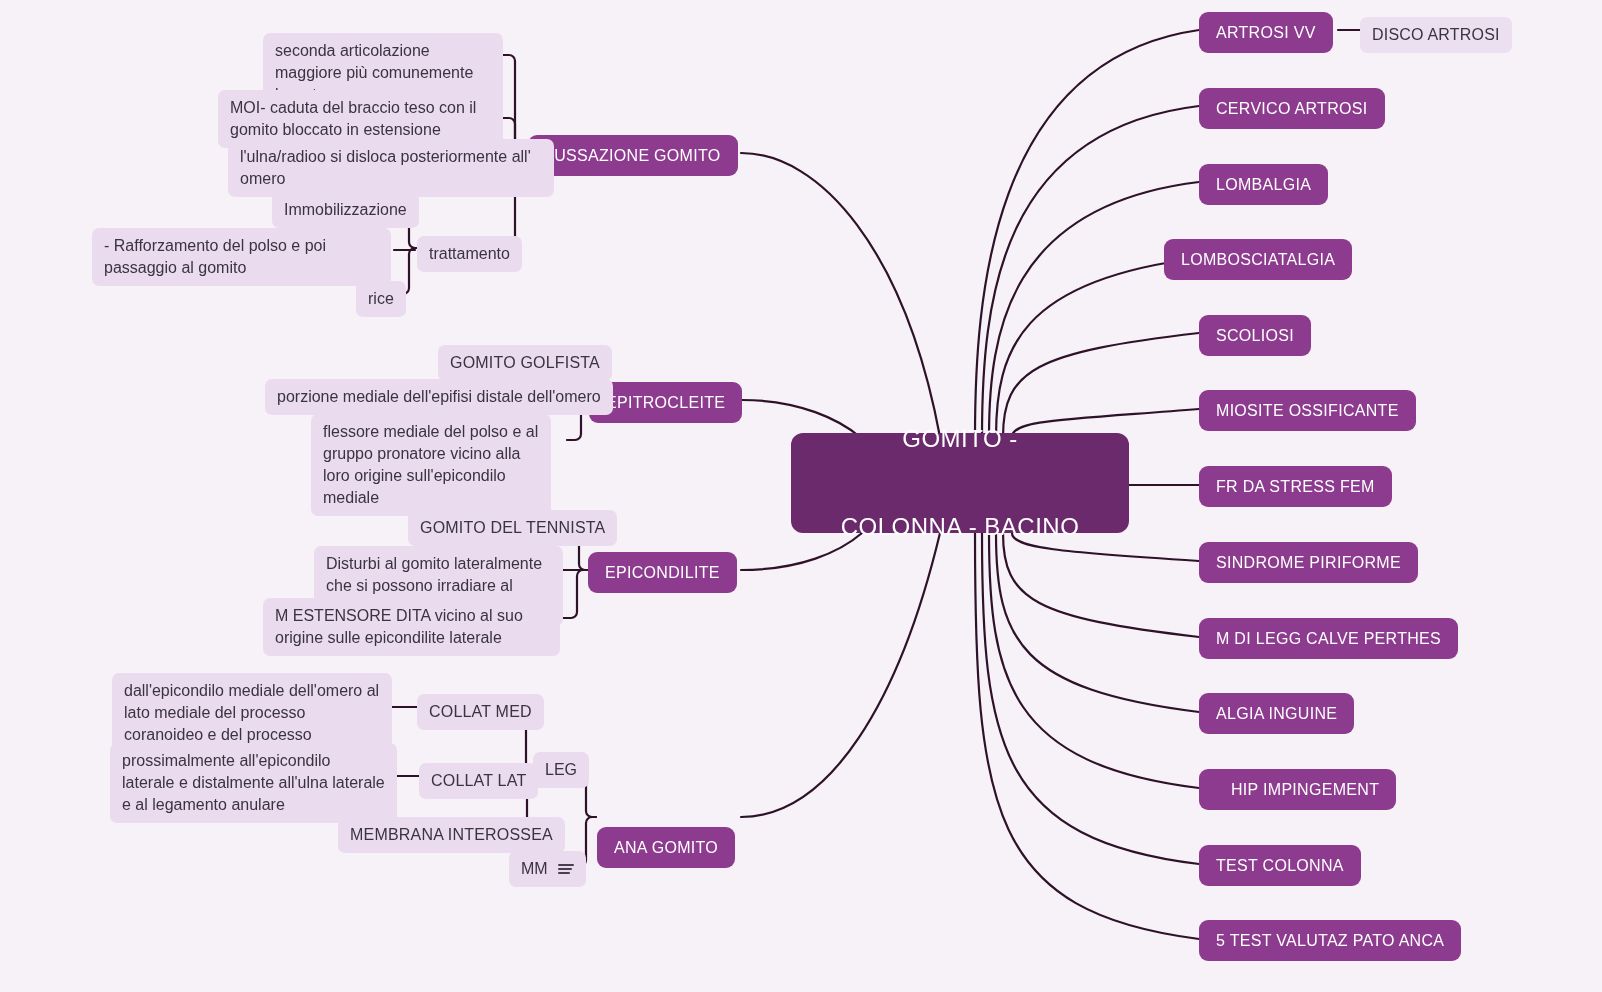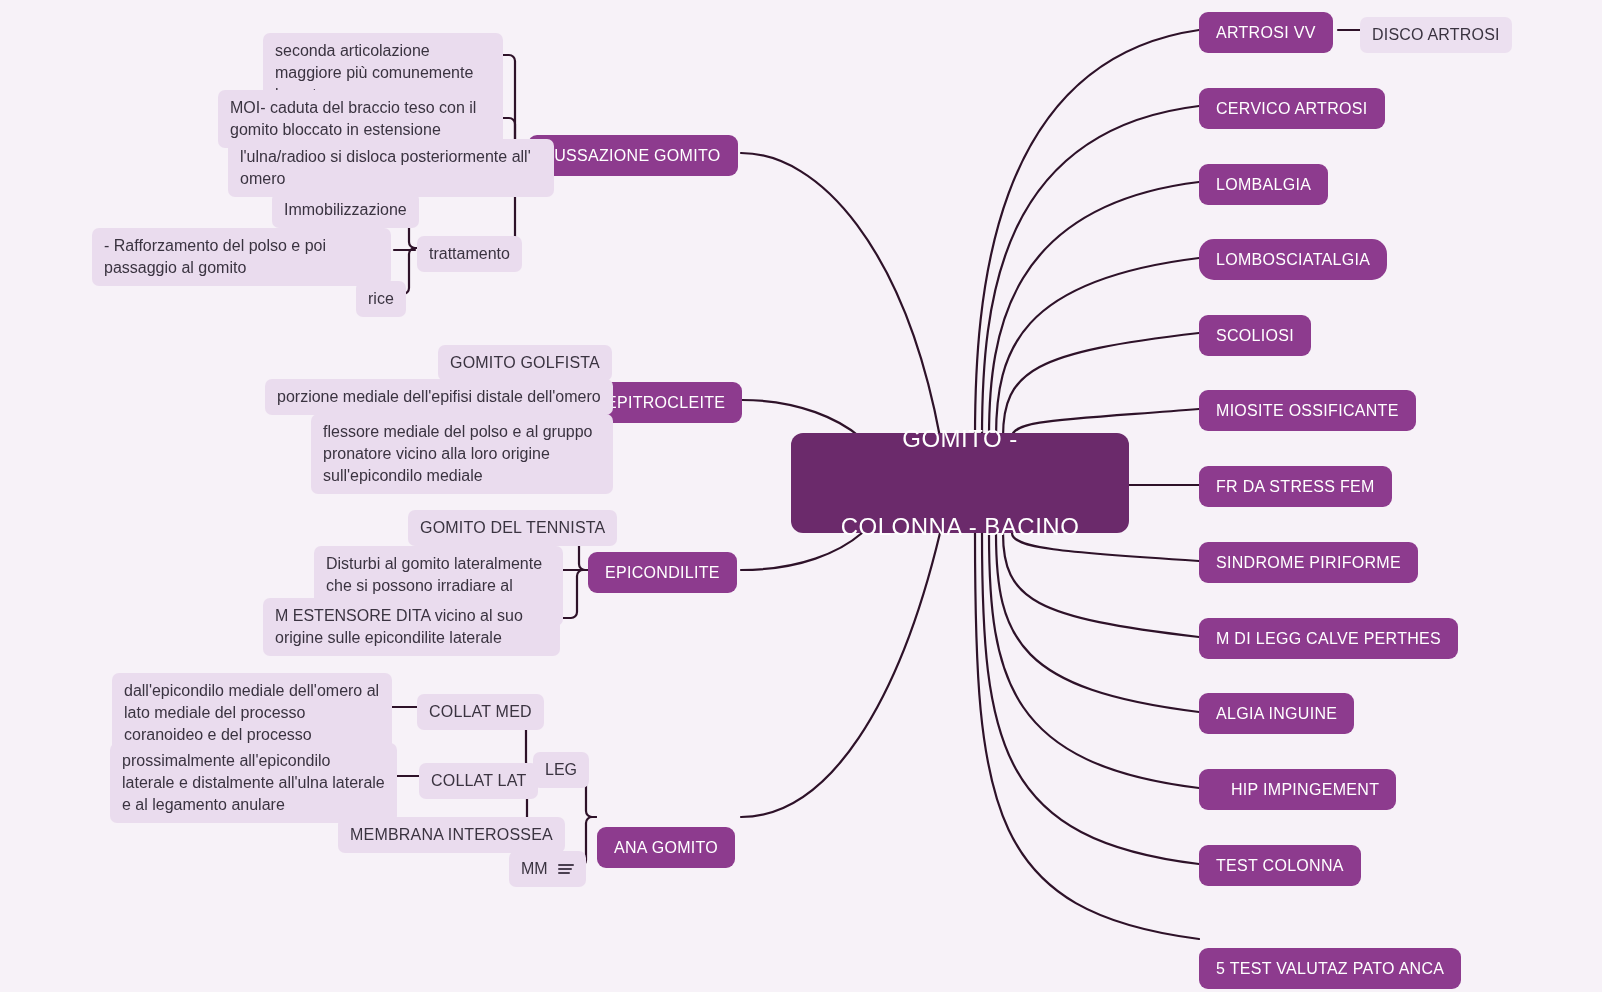--- a/index.html
+++ b/index.html
@@ -169,21 +169,21 @@
   </div>
 
   <div class="node main" style="left:1199px; top:88px;">
     <span>CERVICO ARTROSI</span>
   </div>
 
   <div class="node main" style="left:1199px; top:164px;">
     <span>LOMBALGIA</span>
   </div>
 
-  <div class="node main" style="left:1199px; top:239px;border-radius:15px;">
+  <div class="node main" style="left:1164px; top:239px;">
     <span>LOMBOSCIATALGIA</span>
   </div>
 
   <div class="node main" style="left:1199px; top:315px;">
     <span>SCOLIOSI</span>
   </div>
 
   <div class="node main" style="left:1199px; top:390px;">
     <span>MIOSITE OSSIFICANTE</span>
   </div>
@@ -205,21 +205,21 @@
   </div>
 
   <div class="node main" style="left:1199px; top:769px;padding-left:32px;">
     <span>HIP IMPINGEMENT</span>
   </div>
 
   <div class="node main" style="left:1199px; top:845px;">
     <span>TEST COLONNA</span>
   </div>
 
-  <div class="node main" style="left:1199px; top:920px;margin-top:28px;">
+  <div class="node main" style="left:1199px; top:920px;">
     <span>5 TEST VALUTAZ PATO ANCA</span>
   </div>
 
   <div class="node main" style="left:528px; top:135px;">
     <span>LUSSAZIONE GOMITO</span>
   </div>
 
   <div class="node leaf" style="left:263px; top:33px; width:240px;">
     <span>seconda articolazione maggiore più comunemente lussata</span>
   </div>
@@ -253,21 +253,21 @@
   </div>
 
   <div class="node leaf caps" style="left:438px; top:345px;">
     <span>GOMITO GOLFISTA</span>
   </div>
 
   <div class="node leaf" style="left:265px; top:379px;">
     <span>porzione mediale dell'epifisi distale dell'omero</span>
   </div>
 
-  <div class="node leaf" style="left:311px; top:414px; width:302px;">
+  <div class="node leaf" style="left:311px; top:414px; width:240px;">
     <span>flessore mediale del polso e al gruppo pronatore vicino alla loro origine sull'epicondilo mediale</span>
   </div>
 
   <div class="node main" style="left:588px; top:552px;">
     <span>EPICONDILITE</span>
   </div>
 
   <div class="node leaf caps" style="left:408px; top:510px;">
     <span>GOMITO DEL TENNISTA</span>
   </div>

